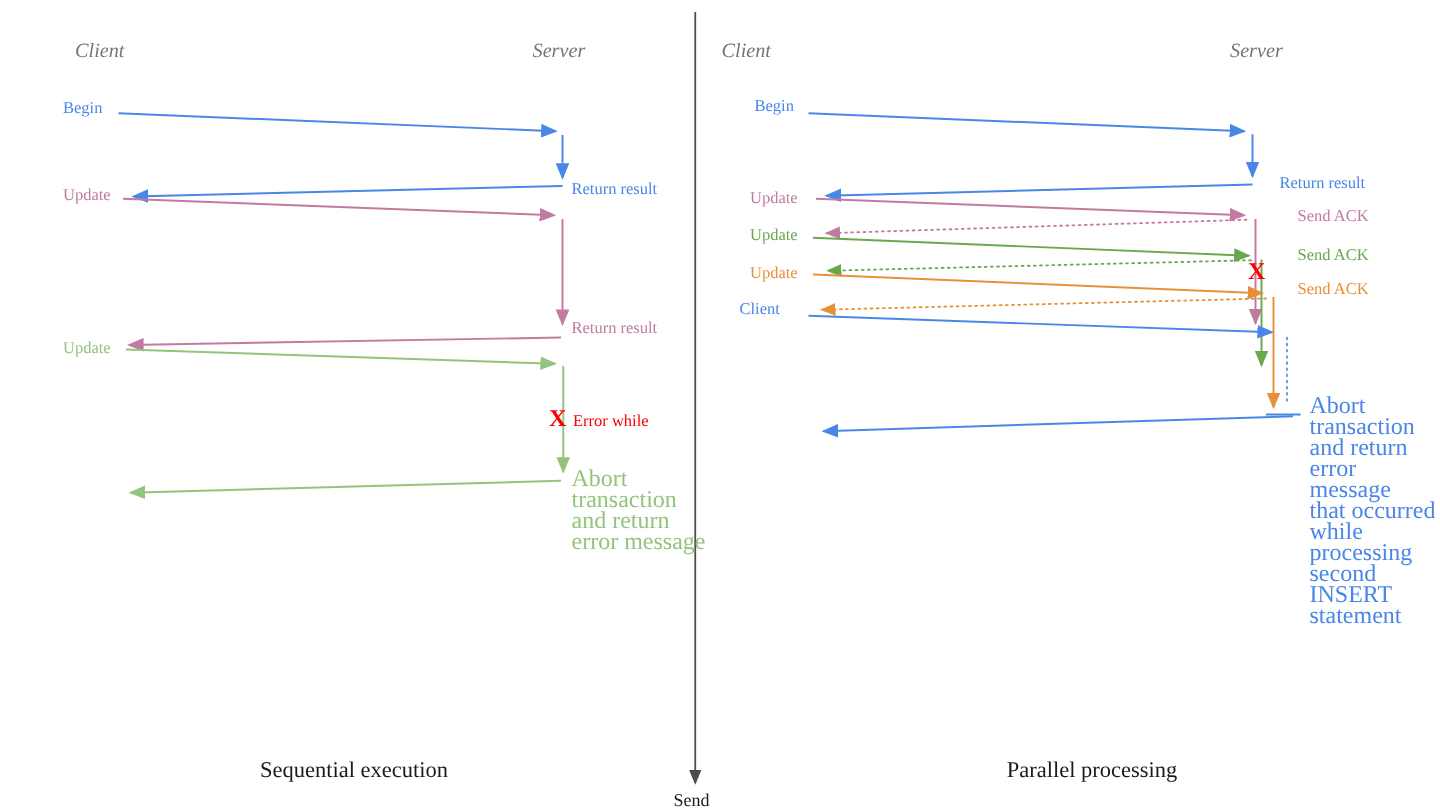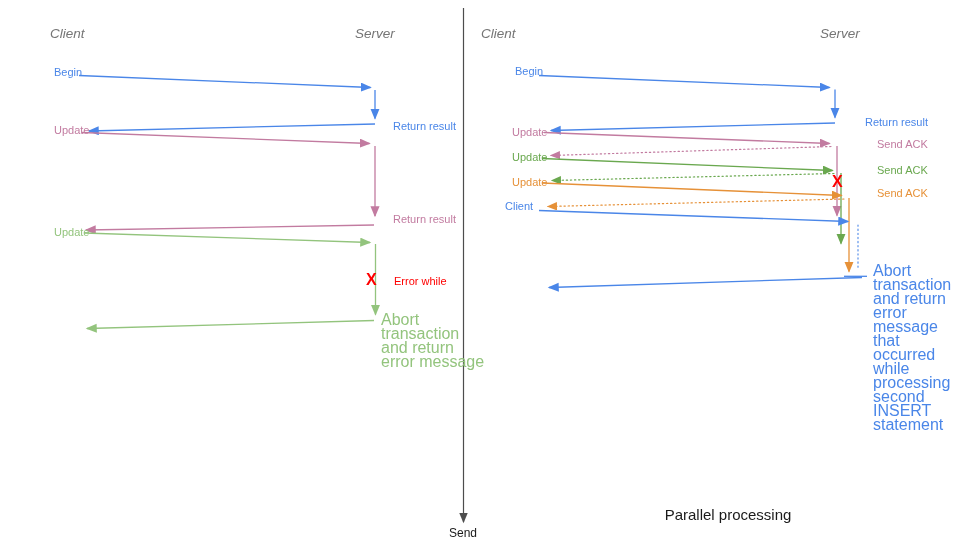--- a/index.html
+++ b/index.html
@@ -1,21 +1,21 @@
 <!DOCTYPE html>
 <html><head>
 <meta charset="utf-8">
 <style>
   html,body{margin:0;padding:0;background:#fff;}
   #stage{
     position:relative;width:960px;height:540px;background:#ffffff;overflow:hidden;
-    font-family:Liberation Sans, sans-serif;
+    font-family:Liberation Serif, serif;
   }
   #wires{position:absolute;left:0;top:0;width:960px;height:540px;}
-  .lbl{position:absolute;font-size:11px;line-height:13px;white-space:nowrap;margin-left:12px;}
+  .lbl{position:absolute;font-size:11px;line-height:13px;white-space:nowrap;}
   .hdr{position:absolute;font-size:13.5px;font-style:italic;color:#757575;white-space:nowrap;}
   .title{position:absolute;font-size:15px;color:#1a1a1a;transform:translateX(-50%);white-space:nowrap;}
   .block{position:absolute;font-size:16px;line-height:14px;white-space:pre-line;}
   .xmark{position:absolute;font-size:16px;font-weight:900;line-height:16px;}
   .time-lbl{position:absolute;font-size:12px;color:#1a1a1a;}
   .c-blue{color:#4a86e8;}
   .c-pink{color:#c27ba0;}
   .c-greenl{color:#93c47d;}
   .c-green{color:#6aa84f;}
   .c-orange{color:#e69138;}
@@ -121,20 +121,21 @@
   <div class="lbl c-blue" style="left:381px;top:120px">Return result</div>
   <div class="lbl c-pink" style="left:42px;top:124px">Update</div>
   <div class="lbl c-pink" style="left:381px;top:213px">Return result</div>
   <div class="lbl c-greenl" style="left:42px;top:226px">Update</div>
   <div class="xmark c-red" style="left:366px;top:272px">X</div>
   <div class="lbl c-red" style="left:382px;top:275px">Error while</div>
   <div class="block c-greenl" style="left:381px;top:313px">Abort
 transaction
 and return
 error message</div>
+  <div class="title" style="left:236px;top:506px">Sequential execution</div>
 
   <div class="lbl c-blue" style="left:503px;top:65px">Begin</div>
   <div class="lbl c-blue" style="left:853px;top:116px">Return result</div>
   <div class="lbl c-pink" style="left:500px;top:126px">Update</div>
   <div class="lbl c-pink" style="left:865px;top:138px">Send ACK</div>
   <div class="lbl c-green" style="left:500px;top:151px">Update</div>
   <div class="lbl c-green" style="left:865px;top:164px">Send ACK</div>
   <div class="lbl c-orange" style="left:500px;top:176px">Update</div>
   <div class="lbl c-orange" style="left:865px;top:187px">Send ACK</div>
   <div class="lbl c-blue" style="left:493px;top:200px">Client</div>

